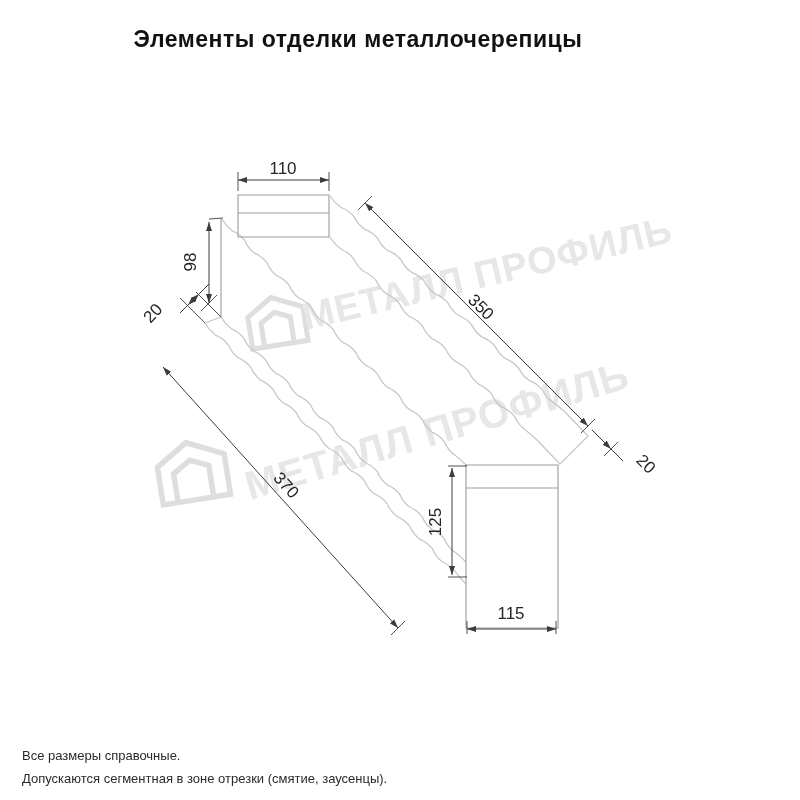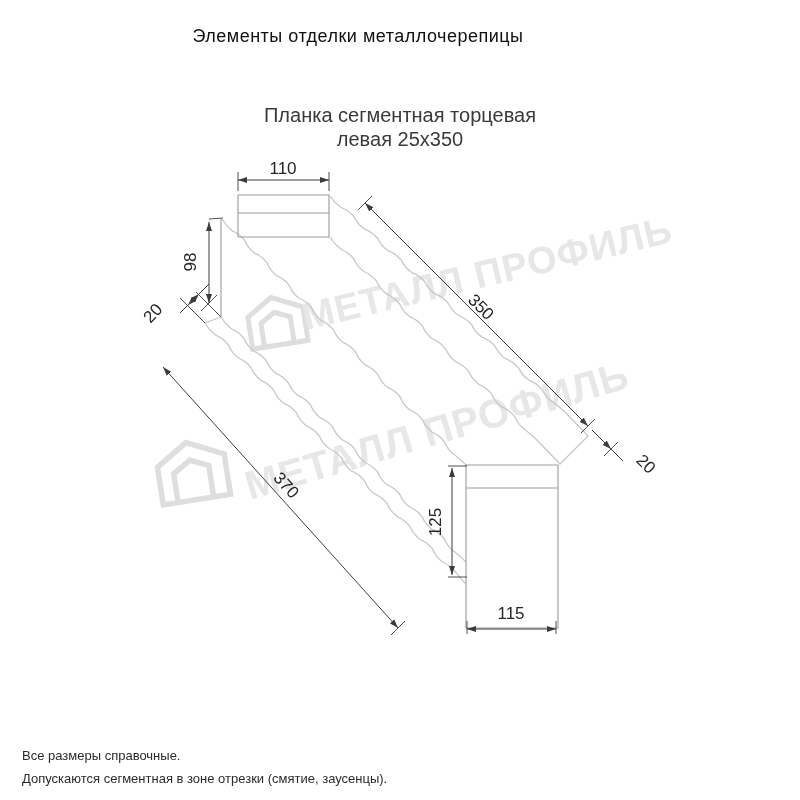--- a/index.html
+++ b/index.html
@@ -1,37 +1,33 @@
 <!DOCTYPE html>
 <html><head>
 <meta charset="utf-8">
 <style>
   html,body{margin:0;padding:0;background:#ffffff;}
   .canvas{position:relative;width:800px;height:800px;background:#ffffff;overflow:hidden;
           font-family:"Liberation Sans", sans-serif;}
   .title{position:absolute;top:26px;left:0;width:716px;text-align:center;
-         font-size:18px;font-weight:normal;color:#111111;letter-spacing:0.5px;}
+         font-size:23px;font-weight:bold;color:#111111;letter-spacing:0.5px;}
   .subtitle{position:absolute;top:103px;left:0;width:800px;text-align:center;
             font-size:20px;color:#3a3a3a;line-height:24px;}
   .footer{position:absolute;left:22px;top:744px;font-size:13px;color:#2b2b2b;line-height:23px;}
   svg{position:absolute;left:0;top:0;}
   .dimtext{font-family:"Liberation Sans", sans-serif;font-size:17px;fill:#262626;}
   .wmtext{font-family:"Liberation Sans", sans-serif;font-weight:bold;fill:#e7e7e7;}
 </style>
 </head>
 <body>
 
 <div class="canvas">
 
   <div class="title">Элементы отделки металлочерепицы</div>
 
-  <div class="subtitle">
-    <div>Планка сегментная торцевая</div>
-    <div>левая 25х350</div>
-  </div>
 
   <svg width="800" height="800" viewBox="0 0 800 800">
     <defs>
       <marker id="arrE" markerWidth="10" markerHeight="8" refX="9" refY="3.5" orient="auto" markerUnits="userSpaceOnUse">
         <path d="M0,0.5 L9,3.5 L0,6.5 Z" fill="#3c3c3c"></path>
       </marker>
       <marker id="arrS" markerWidth="10" markerHeight="8" refX="9" refY="3.5" orient="auto-start-reverse" markerUnits="userSpaceOnUse">
         <path d="M0,0.5 L9,3.5 L0,6.5 Z" fill="#3c3c3c"></path>
       </marker>
     </defs>

